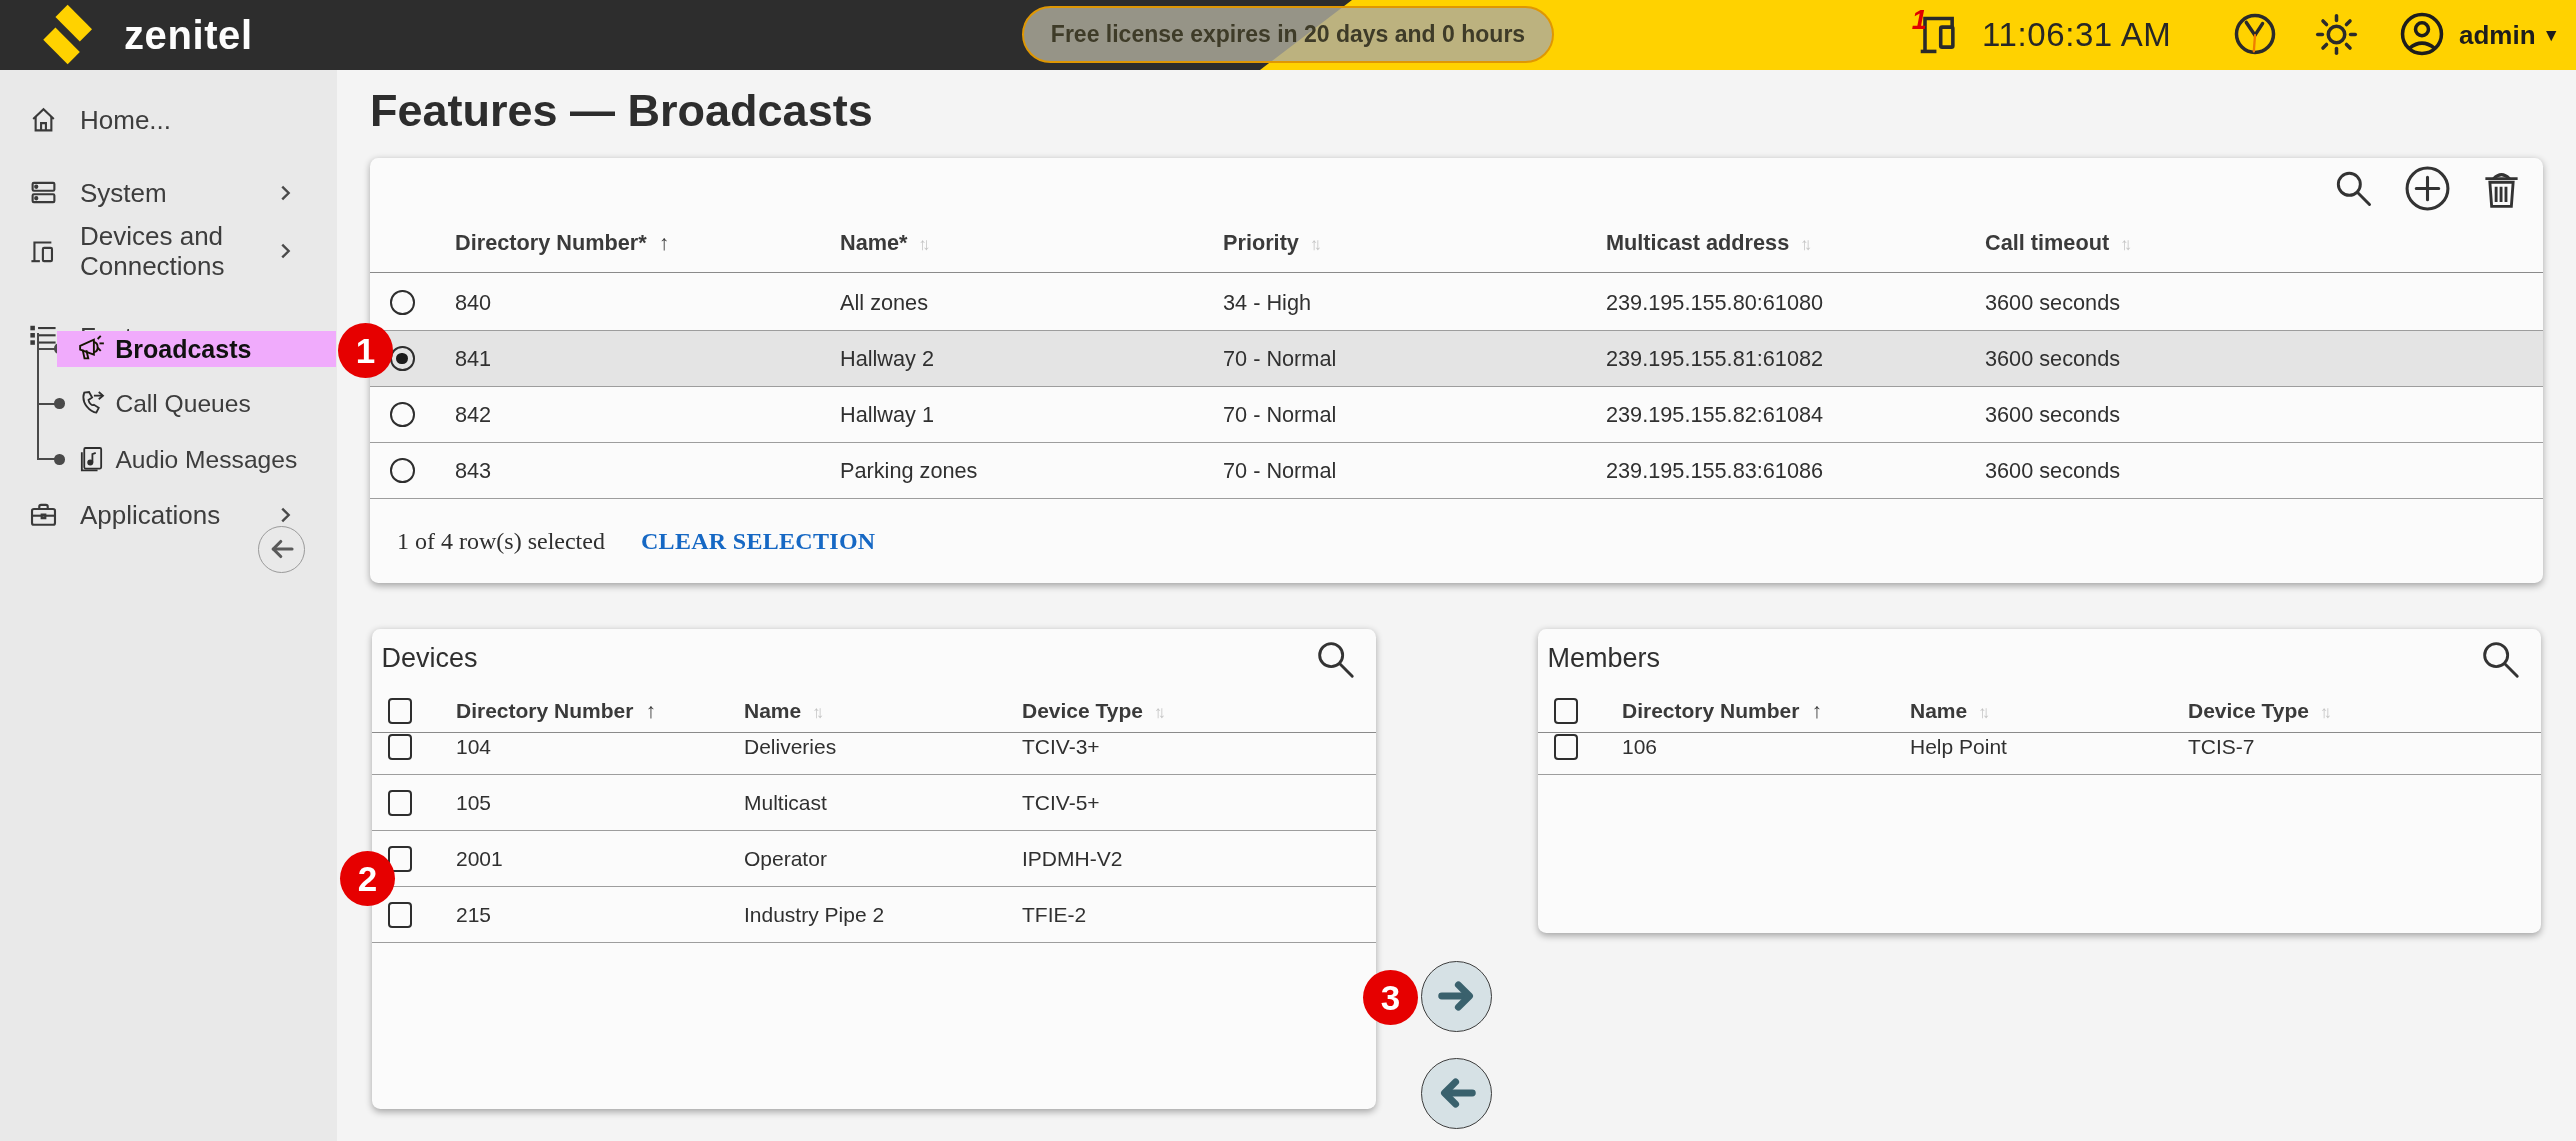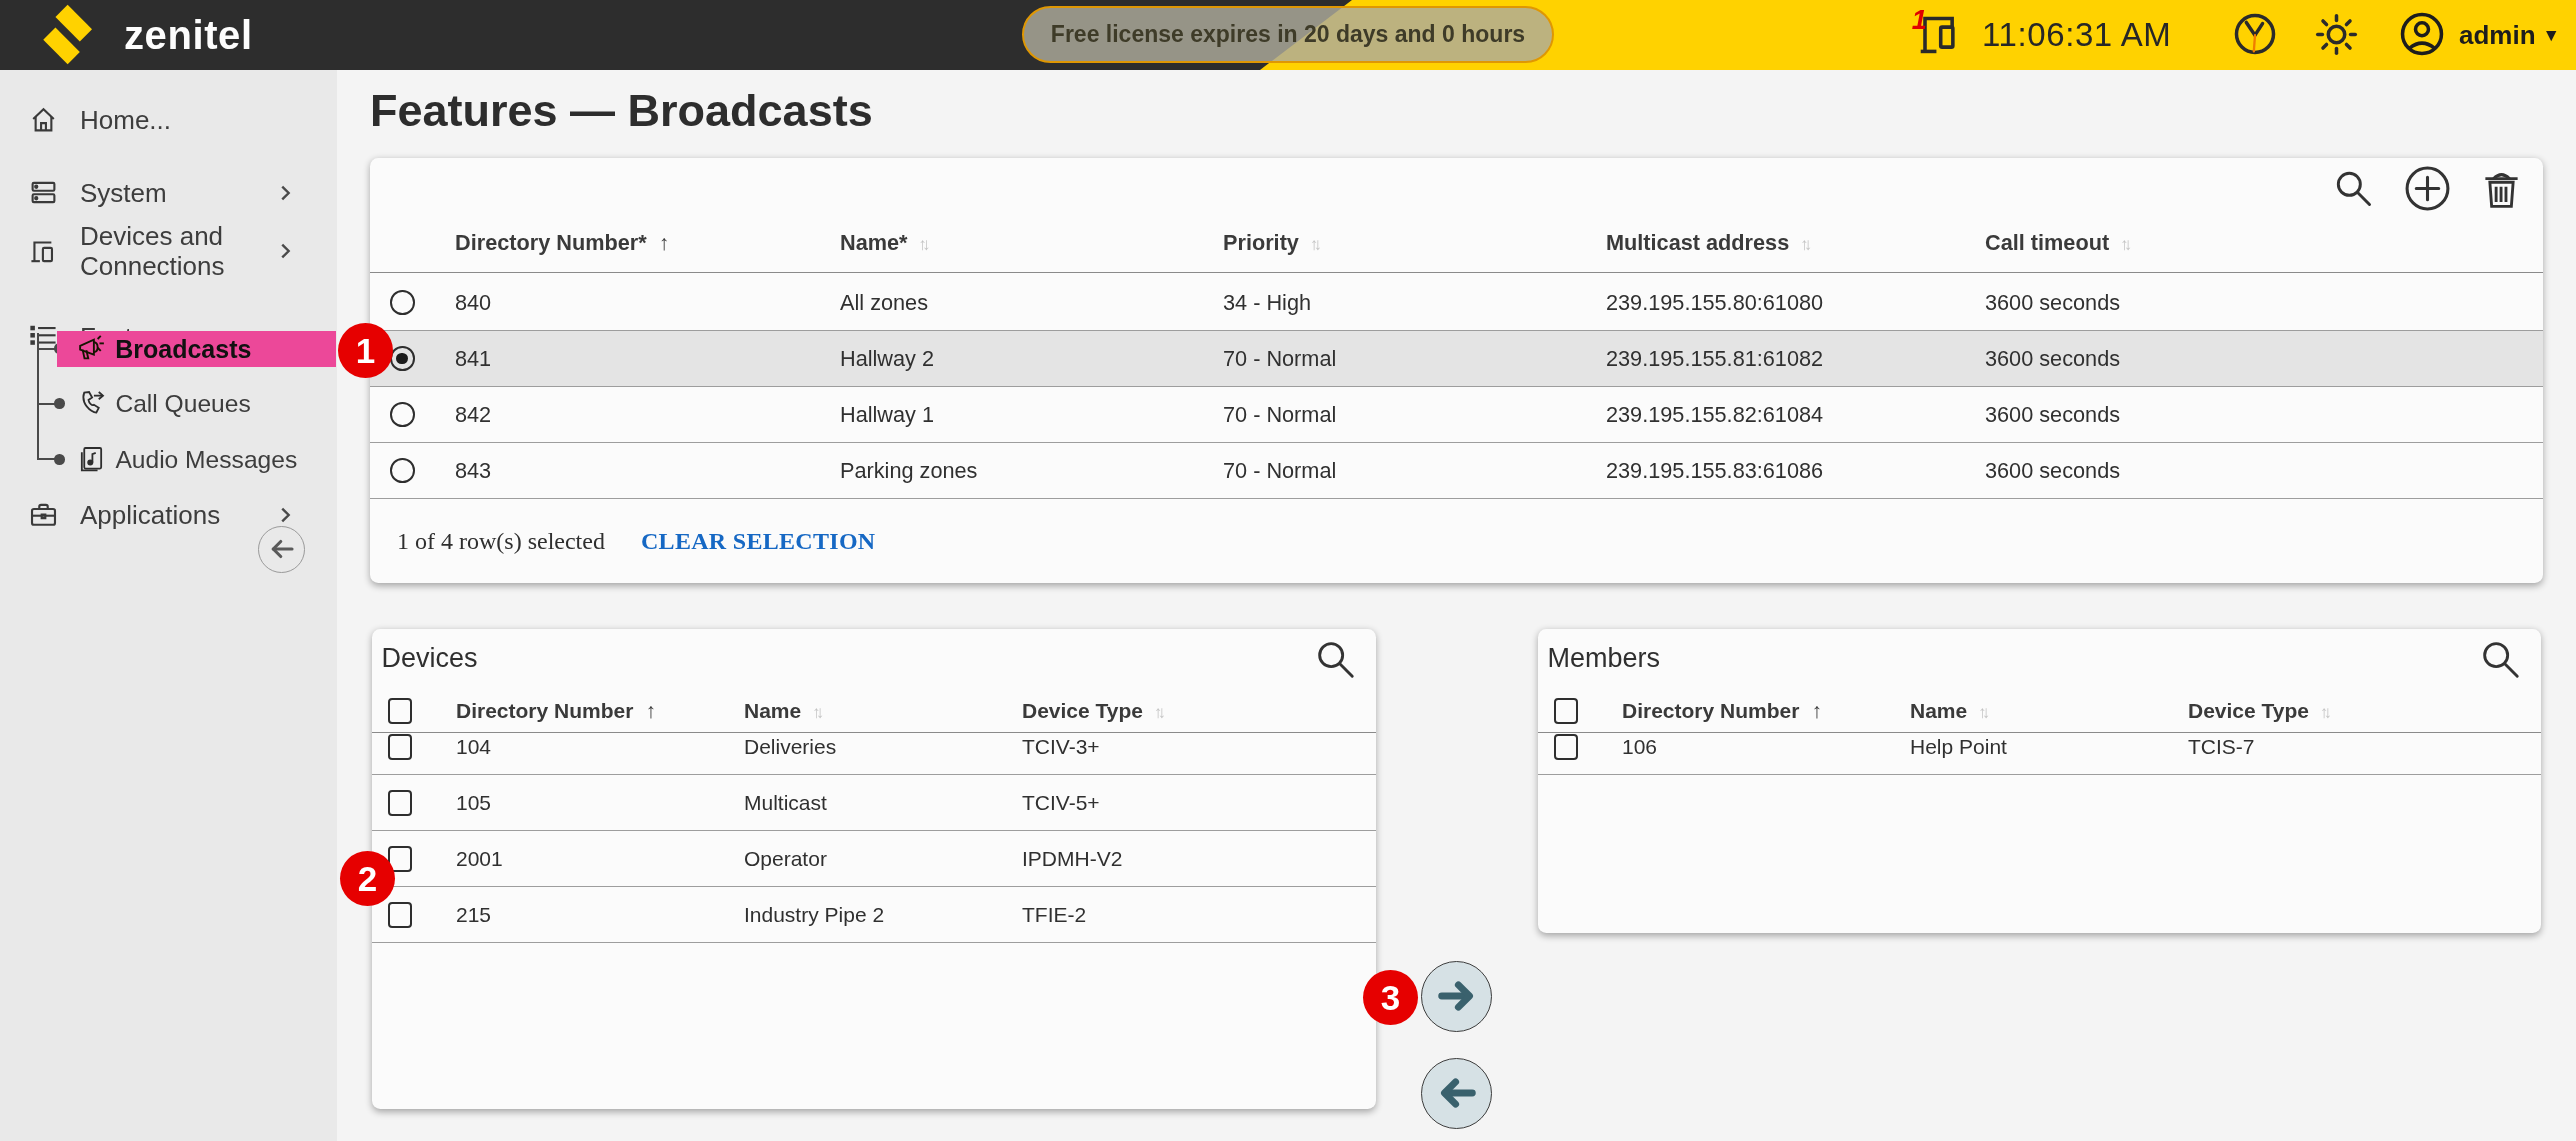--- a/index.html
+++ b/index.html
@@ -32,21 +32,21 @@
   .nav-item { position:absolute; left:0; width:337px; display:flex; align-items:center; cursor:pointer; }
   .nav-icon { position:absolute; left:29px; width:29px; height:29px; color:#3a3a3a; }
   .nav-label { position:absolute; left:80px; font-size:26px; color:#3d3d3d; line-height:30px; }
   .nav-chevron { position:absolute; left:274px; width:22px; height:22px; color:#4a4a4a; }
   .tree-vline { position:absolute; left:37px; top:263px; width:2.3px; height:126px; background:#4a4a4a; }
   .tree-stub { position:absolute; left:37px; width:19px; height:2.3px; background:#4a4a4a; }
   .tree-dot { position:absolute; left:54px; width:10.5px; height:10.5px; border-radius:50%; background:#4a4a4a; }
   .subnav { position:absolute; display:flex; align-items:center; cursor:pointer; }
   .subnav .s-icon { width:29px; height:29px; color:#2e2e2e; margin-right:9.4px; }
   .subnav .s-label { font-size:24.6px; color:#3d3d3d; }
-  .broadcast-row { position:absolute; left:57px; top:261px; width:279px; height:36px; background:#ec4899;
+  .broadcast-row { position:absolute; left:57px; top:261px; width:279px; height:36px; background:#f0abfc;
                    display:flex; align-items:center; }
   .broadcast-row .s-icon { width:30px; height:30px; margin-left:20px; margin-right:8.2px; color:#141400; }
   .broadcast-row .s-label { font-size:25px; font-weight:bold; color:#111; }
   .collapse-btn { position:absolute; left:258px; top:456px; width:47px; height:47px; border-radius:50%;
                   border:1.8px solid #9a9a9a; display:flex; align-items:center; justify-content:center;
                   color:#555; cursor:pointer; }
 
   
   .page-title { position:absolute; left:370px; top:85px; font-size:45px; font-weight:bold; color:#2d2d2d; z-index:5; }
 

